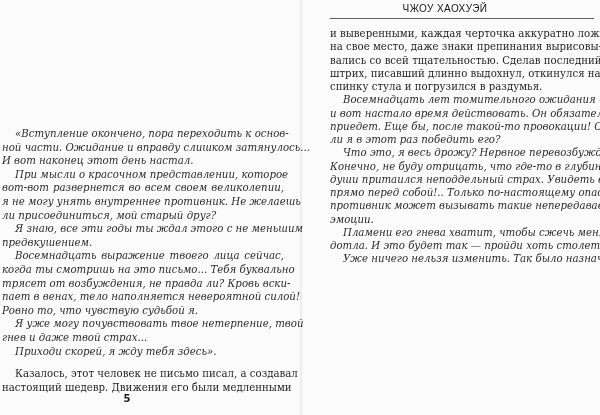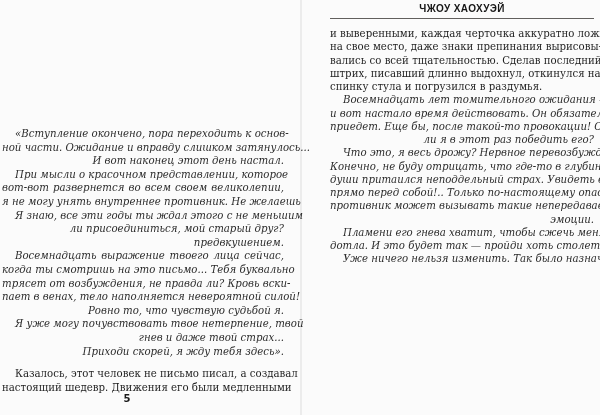--- a/index.html
+++ b/index.html
@@ -39,40 +39,39 @@
   }
   #right-text .line { line-height: 13.25px; }
   .line {
     font-size: 10.2px;
     white-space: nowrap;
     color: #262626;
   }
   .letter .line {
     font-style: italic;
     color: #2c2c2c;
-    text-align: right;
   }
   .narration .line {
     font-style: normal;
     color: #1f1f1f;
   }
   .line.indent { text-indent: 13px; }
   .line.fill {
     text-align: justify;
     text-align-last: justify;
   }
   #left-narration { margin-top: 9px; }
   .running-header {
     position: absolute;
-    left: 330px;
+    left: 313px;
     top: 3px;
     width: 264px;
     text-align: center;
     font-family: "Liberation Sans", sans-serif;
-    font-weight: bold;
+    font-weight: normal;
     font-size: 10px;
     letter-spacing: 0.4px;
     color: #161616;
   }
   .header-rule {
     position: absolute;
     left: 330px;
     top: 18px;
     width: 264px;
     height: 0;
@@ -99,22 +98,22 @@
 
   <div>
     <div id="left-text" class="text-block">
       <div id="left-letter" class="letter">
           <div class="line indent fill">«Вступление окончено, пора переходить к основ-</div>
           <div class="line fill">ной части. Ожидание и вправду слишком затянулось...</div>
           <div class="line">И вот наконец этот день настал.</div>
           <div class="line indent fill">При мысли о красочном представлении, которое</div>
           <div class="line fill">вот-вот развернется во всем своем великолепии,</div>
           <div class="line fill">я не могу унять внутреннее противник. Не желаешь</div>
+          <div class="line">ли присоединиться, мой старый друг?</div>
           <div class="line indent fill">Я знаю, все эти годы ты ждал этого с не меньшим</div>
-          <div class="line">ли присоединиться, мой старый друг?</div>
           <div class="line">предвкушением.</div>
           <div class="line indent fill">Восемнадцать выражение твоего лица сейчас,</div>
           <div class="line fill">когда ты смотришь на это письмо... Тебя буквально</div>
           <div class="line fill">трясет от возбуждения, не правда ли? Кровь вски-</div>
           <div class="line fill">пает в венах, тело наполняется невероятной силой!</div>
           <div class="line">Ровно то, что чувствую судьбой я.</div>
           <div class="line indent fill">Я уже могу почувствовать твое нетерпение, твой</div>
           <div class="line">гнев и даже твой страх...</div>
           <div class="line indent">Приходи скорей, я жду тебя здесь».</div>
         </div>

